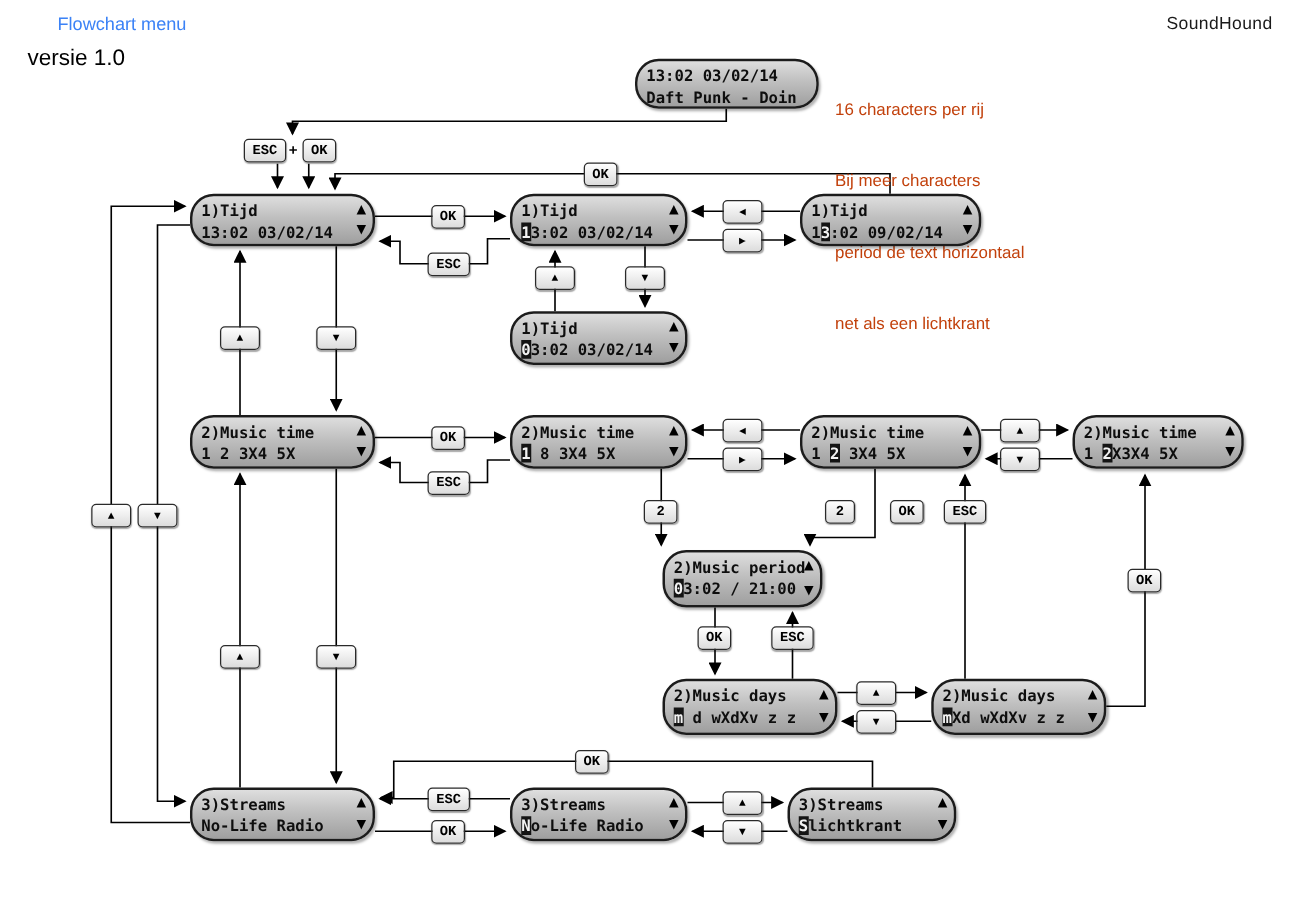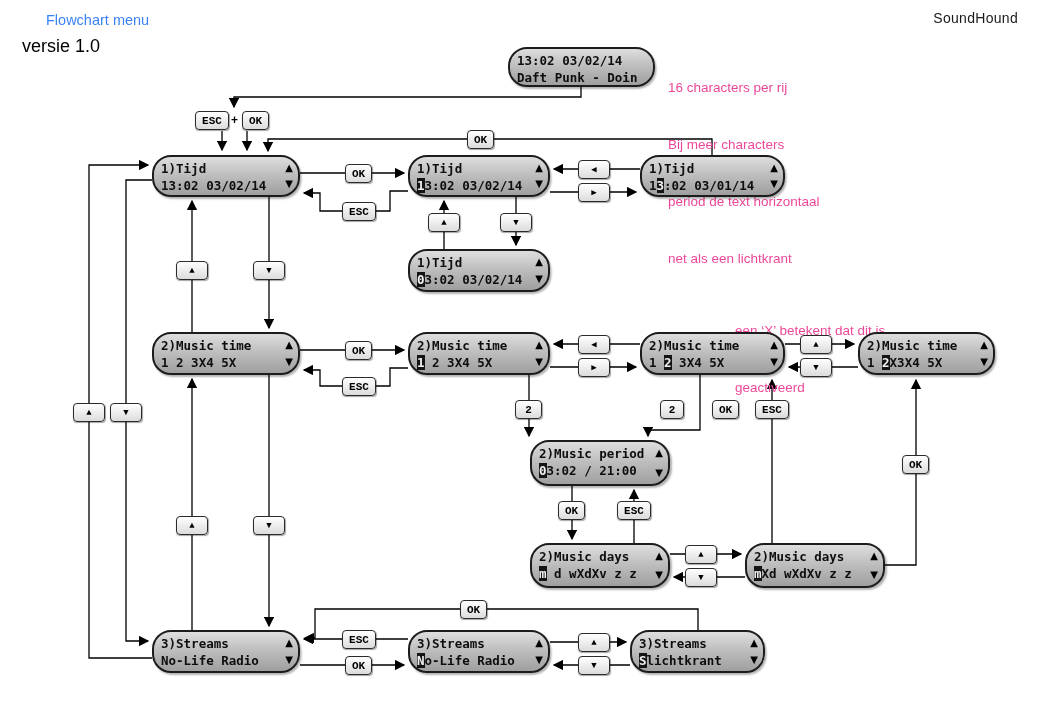--- a/index.html
+++ b/index.html
@@ -26,21 +26,21 @@
     position:absolute; box-sizing:border-box;
     background:linear-gradient(180deg,#ffffff,#dcdcdc);
     border:1.5px solid #2a2a2a; border-radius:4px;
     font-size:11px; font-weight:bold; color:#000;
     display:flex; align-items:center; justify-content:center;
     box-shadow:0.5px 1px 1px rgba(0,0,0,0.35);
     font-family:Liberation Mono, monospace;
   }
   .btn.arrow { font-size:9px; }
 
-  .note { position:absolute; font-size:13.5px; color:#ec4899; line-height:19px; white-space:pre; }
+  .note { position:absolute; font-size:13.5px; color:#c2410c; line-height:19px; white-space:pre; }
   .title { position:absolute; left:22px; top:12px; font-size:14.5px; color:#3b82f6;margin-left:24px; }
   .version { position:absolute; left:22px; top:36px; font-size:18px; color:#000; }
   .brand { position:absolute; right:20px; top:10px; font-size:14px; font-weight:500; color:#1a1a1a; letter-spacing:0.3px; }
   .plus { position:absolute; font-size:12px; font-weight:bold; color:#000; }
 </style>
 </head>
 <body>
 
 <div class="canvas">
 
@@ -92,24 +92,20 @@
   <div class="title">Flowchart menu</div>
   <div class="version">versie 1.0</div>
   <div class="brand">SoundHound</div>
 
   <div class="note" style="left:668px;top:40px;">
     <div>16 characters per rij</div>
     <div>Bij meer characters</div>
     <div>period de text horizontaal</div>
     <div>net als een lichtkrant</div>
   </div>
-  <div class="note" style="left:735px;top:283px;">
-    <div>een ‘X’ betekent dat dit is</div>
-    <div>geactiveerd</div>
-  </div>
 
   <div class="lcd noind" style="left:508px;top:47px;width:147px;height:40px">
     <div class="ln">13:02 03/02/14</div>
     <div class="ln"><span>Daft Punk - Doin</span><span class="cur"></span><span></span></div>
   </div>
 
   <div class="btn" style="left:195px;top:111px;width:34px;height:19px">ESC</div>
   <div class="plus" style="left:231px;top:113px;">+</div>
   <div class="btn" style="left:242px;top:111px;width:27px;height:19px">OK</div>
 
@@ -124,21 +120,21 @@
   <div class="lcd" style="left:408px;top:155px;width:142px;height:42px">
     <div class="ln">1)Tijd</div>
     <div class="ln"><span></span><span class="cur">1</span><span>3:02 03/02/14</span></div>
     <span class="ind up">▲</span>
     <span class="ind dn">▼</span>
   </div>
   <div class="btn arrow" style="left:578px;top:160px;width:32px;height:19px">◀</div>
   <div class="btn arrow" style="left:578px;top:183px;width:32px;height:19px">▶</div>
   <div class="lcd" style="left:640px;top:155px;width:145px;height:42px">
     <div class="ln">1)Tijd</div>
-    <div class="ln"><span>1</span><span class="cur">3</span><span>:02 03/01/14</span></div>
+    <div class="ln"><span>1</span><span class="cur">3</span><span>:02 09/02/14</span></div>
     <span class="ind up">▲</span>
     <span class="ind dn">▼</span>
   </div>
   <div class="btn" style="left:467px;top:130px;width:27px;height:19px">OK</div>
   <div class="btn arrow" style="left:428px;top:213px;width:32px;height:19px">▲</div>
   <div class="btn arrow" style="left:500px;top:213px;width:32px;height:19px">▼</div>
   <div class="lcd" style="left:408px;top:249px;width:142px;height:43px">
     <div class="ln">1)Tijd</div>
     <div class="ln"><span></span><span class="cur">0</span><span>3:02 03/02/14</span></div>
     <span class="ind up">▲</span>
@@ -155,21 +151,21 @@
   <div class="lcd" style="left:152px;top:332px;width:148px;height:43px">
     <div class="ln">2)Music time</div>
     <div class="ln"><span>1 2 3X4 5X</span><span class="cur"></span><span></span></div>
     <span class="ind up">▲</span>
     <span class="ind dn">▼</span>
   </div>
   <div class="btn" style="left:345px;top:341px;width:27px;height:19px">OK</div>
   <div class="btn" style="left:342px;top:377px;width:34px;height:19px">ESC</div>
   <div class="lcd" style="left:408px;top:332px;width:142px;height:43px">
     <div class="ln">2)Music time</div>
-    <div class="ln"><span></span><span class="cur">1</span><span> 2 3X4 5X</span></div>
+    <div class="ln"><span></span><span class="cur">1</span><span> 8 3X4 5X</span></div>
     <span class="ind up">▲</span>
     <span class="ind dn">▼</span>
   </div>
   <div class="btn arrow" style="left:578px;top:335px;width:32px;height:19px">◀</div>
   <div class="btn arrow" style="left:578px;top:358px;width:32px;height:19px">▶</div>
   <div class="lcd" style="left:640px;top:332px;width:145px;height:43px">
     <div class="ln">2)Music time</div>
     <div class="ln"><span>1 </span><span class="cur">2</span><span> 3X4 5X</span></div>
     <span class="ind up">▲</span>
     <span class="ind dn">▼</span>
@@ -182,21 +178,21 @@
     <span class="ind up">▲</span>
     <span class="ind dn">▼</span>
   </div>
 
   <div class="btn" style="left:515px;top:400px;width:27px;height:19px">2</div>
   <div class="btn" style="left:660px;top:400px;width:24px;height:19px">2</div>
   <div class="note" style="left:720px;top:403px;font-size:12px;">of</div>
   <div class="btn" style="left:712px;top:400px;width:27px;height:19px">OK</div>
   <div class="btn" style="left:755px;top:400px;width:34px;height:19px">ESC</div>
 
-  <div class="lcd" style="left:530px;top:440px;width:140px;height:46px">
+  <div class="lcd" style="left:530px;top:440px;width:128px;height:46px">
     <div class="ln">2)Music period</div>
     <div class="ln"><span></span><span class="cur">0</span><span>3:02 / 21:00</span></div>
     <span class="ind up">▲</span>
     <span class="ind dn">▼</span>
   </div>
   <div class="btn" style="left:558px;top:501px;width:27px;height:19px">OK</div>
   <div class="btn" style="left:617px;top:501px;width:34px;height:19px">ESC</div>
 
   <div class="lcd" style="left:530px;top:543px;width:140px;height:45px">
     <div class="ln">2)Music days</div>

